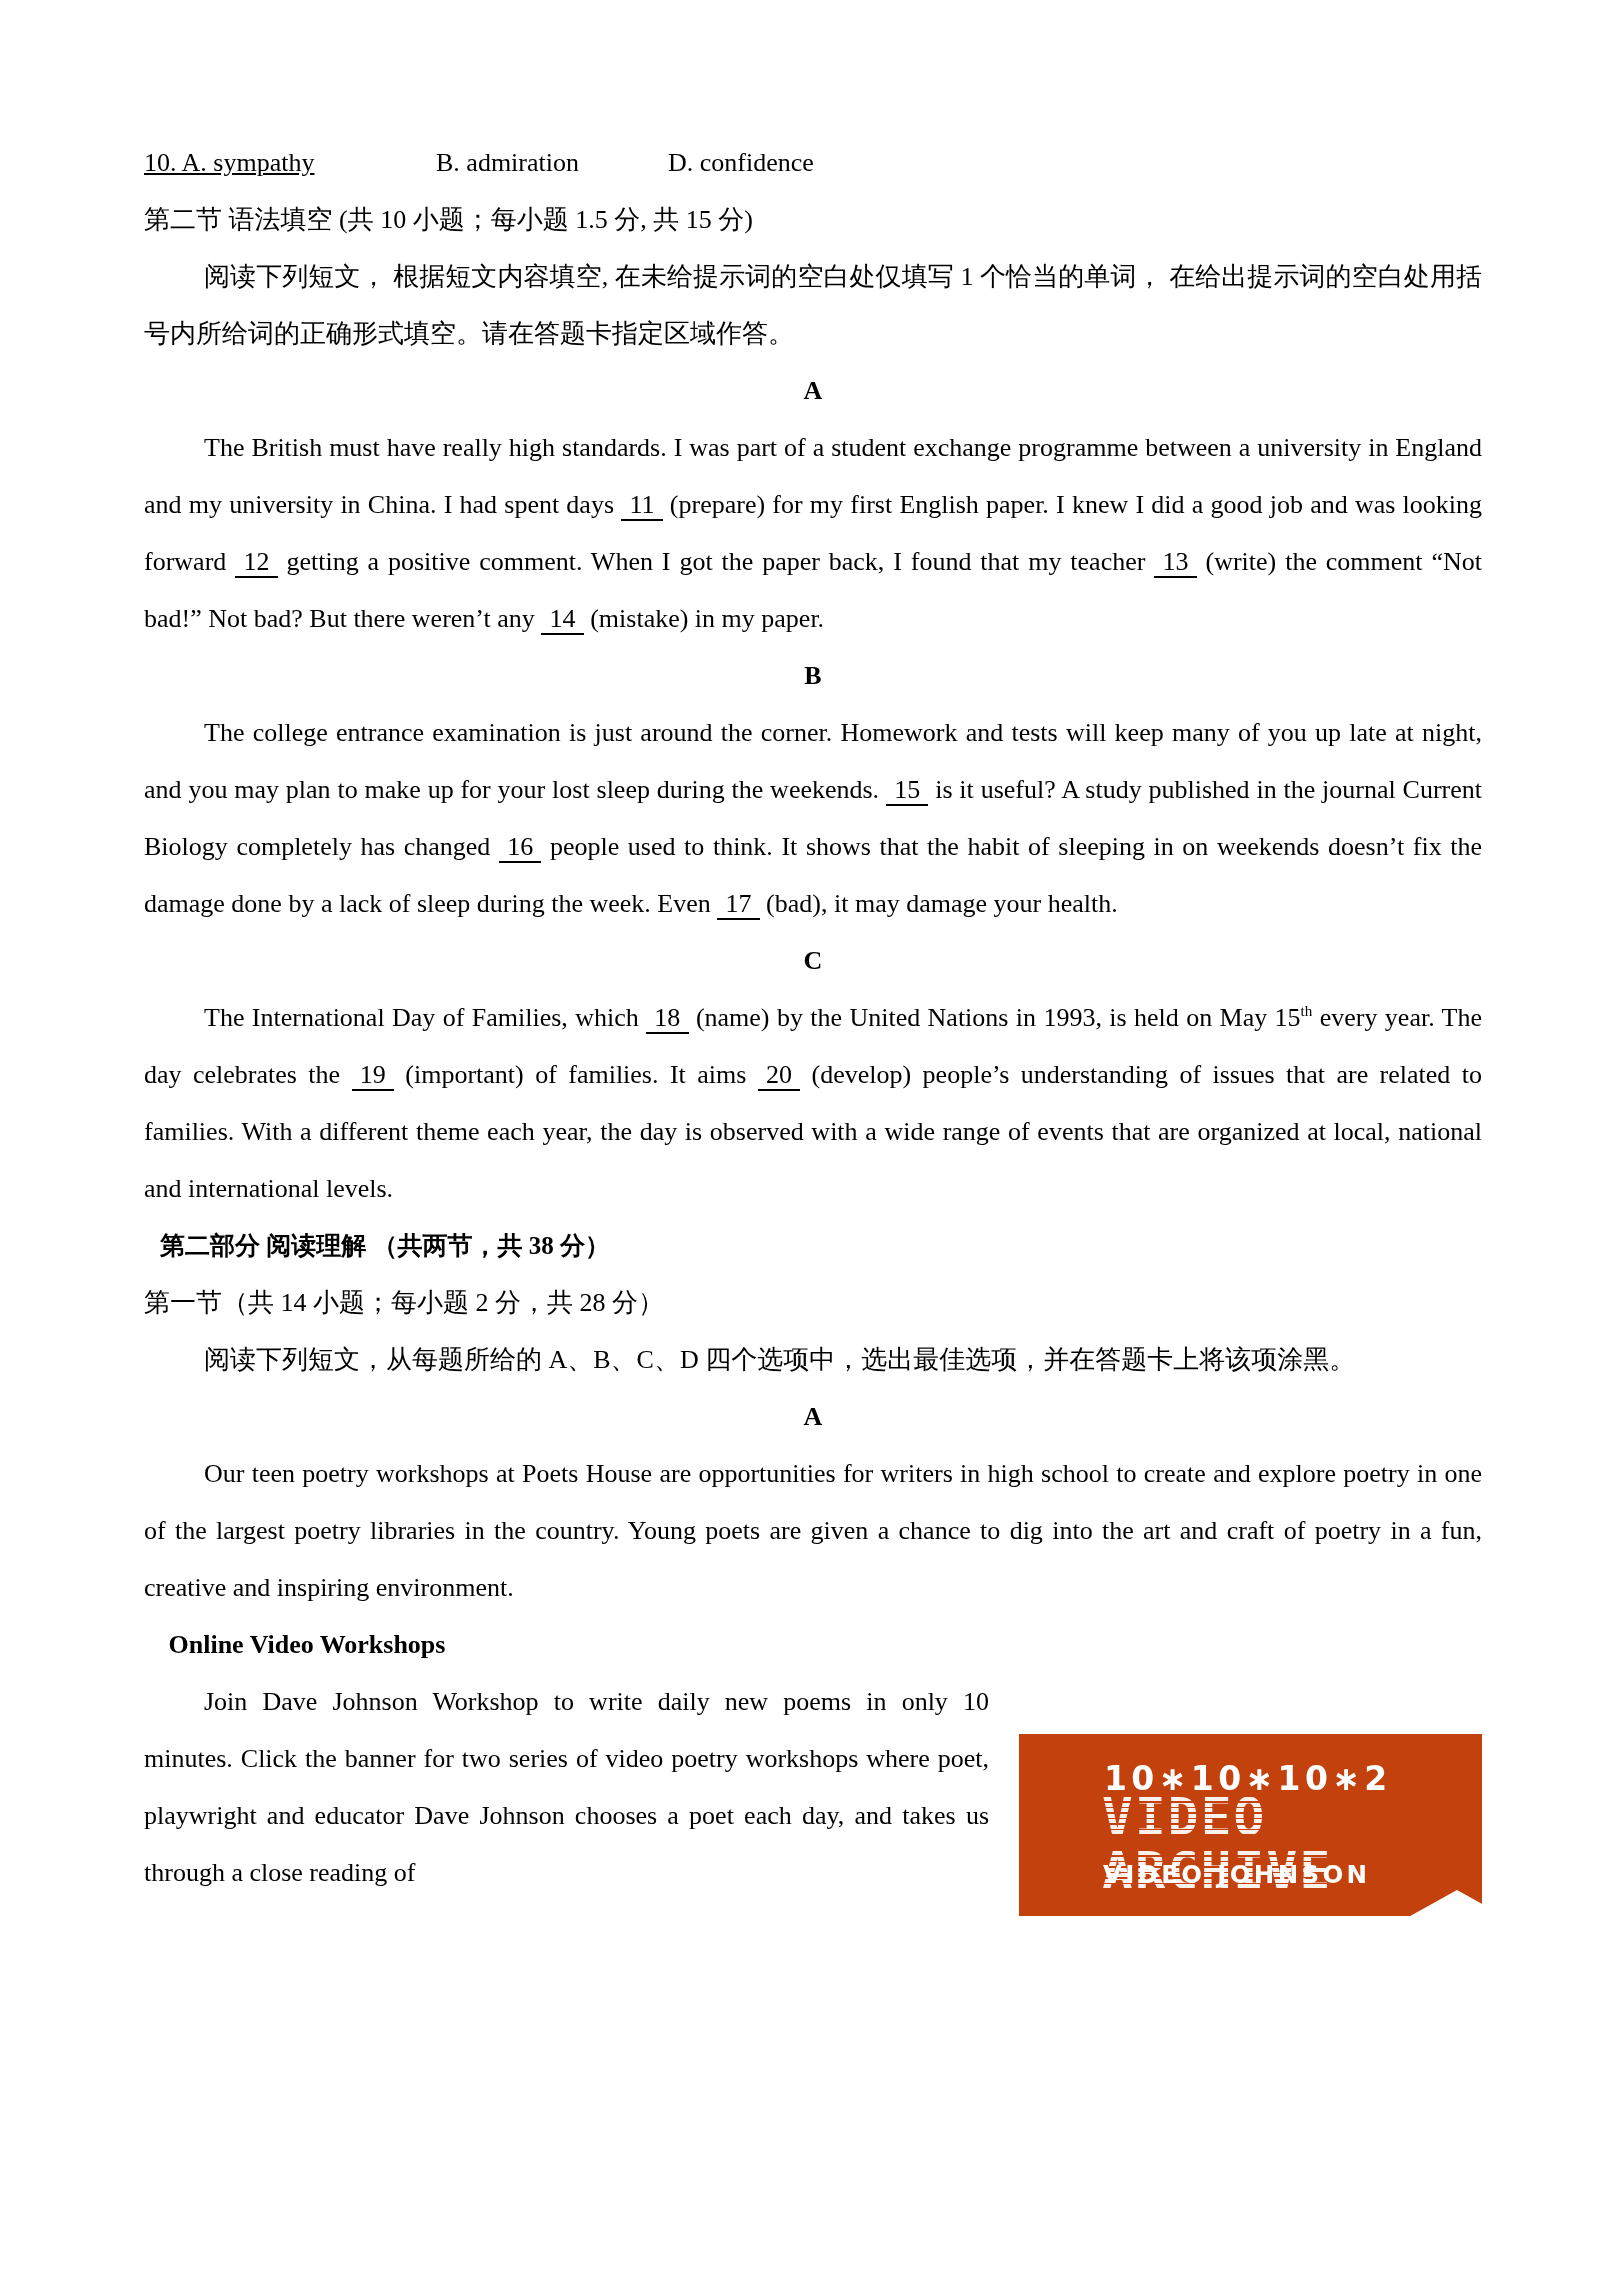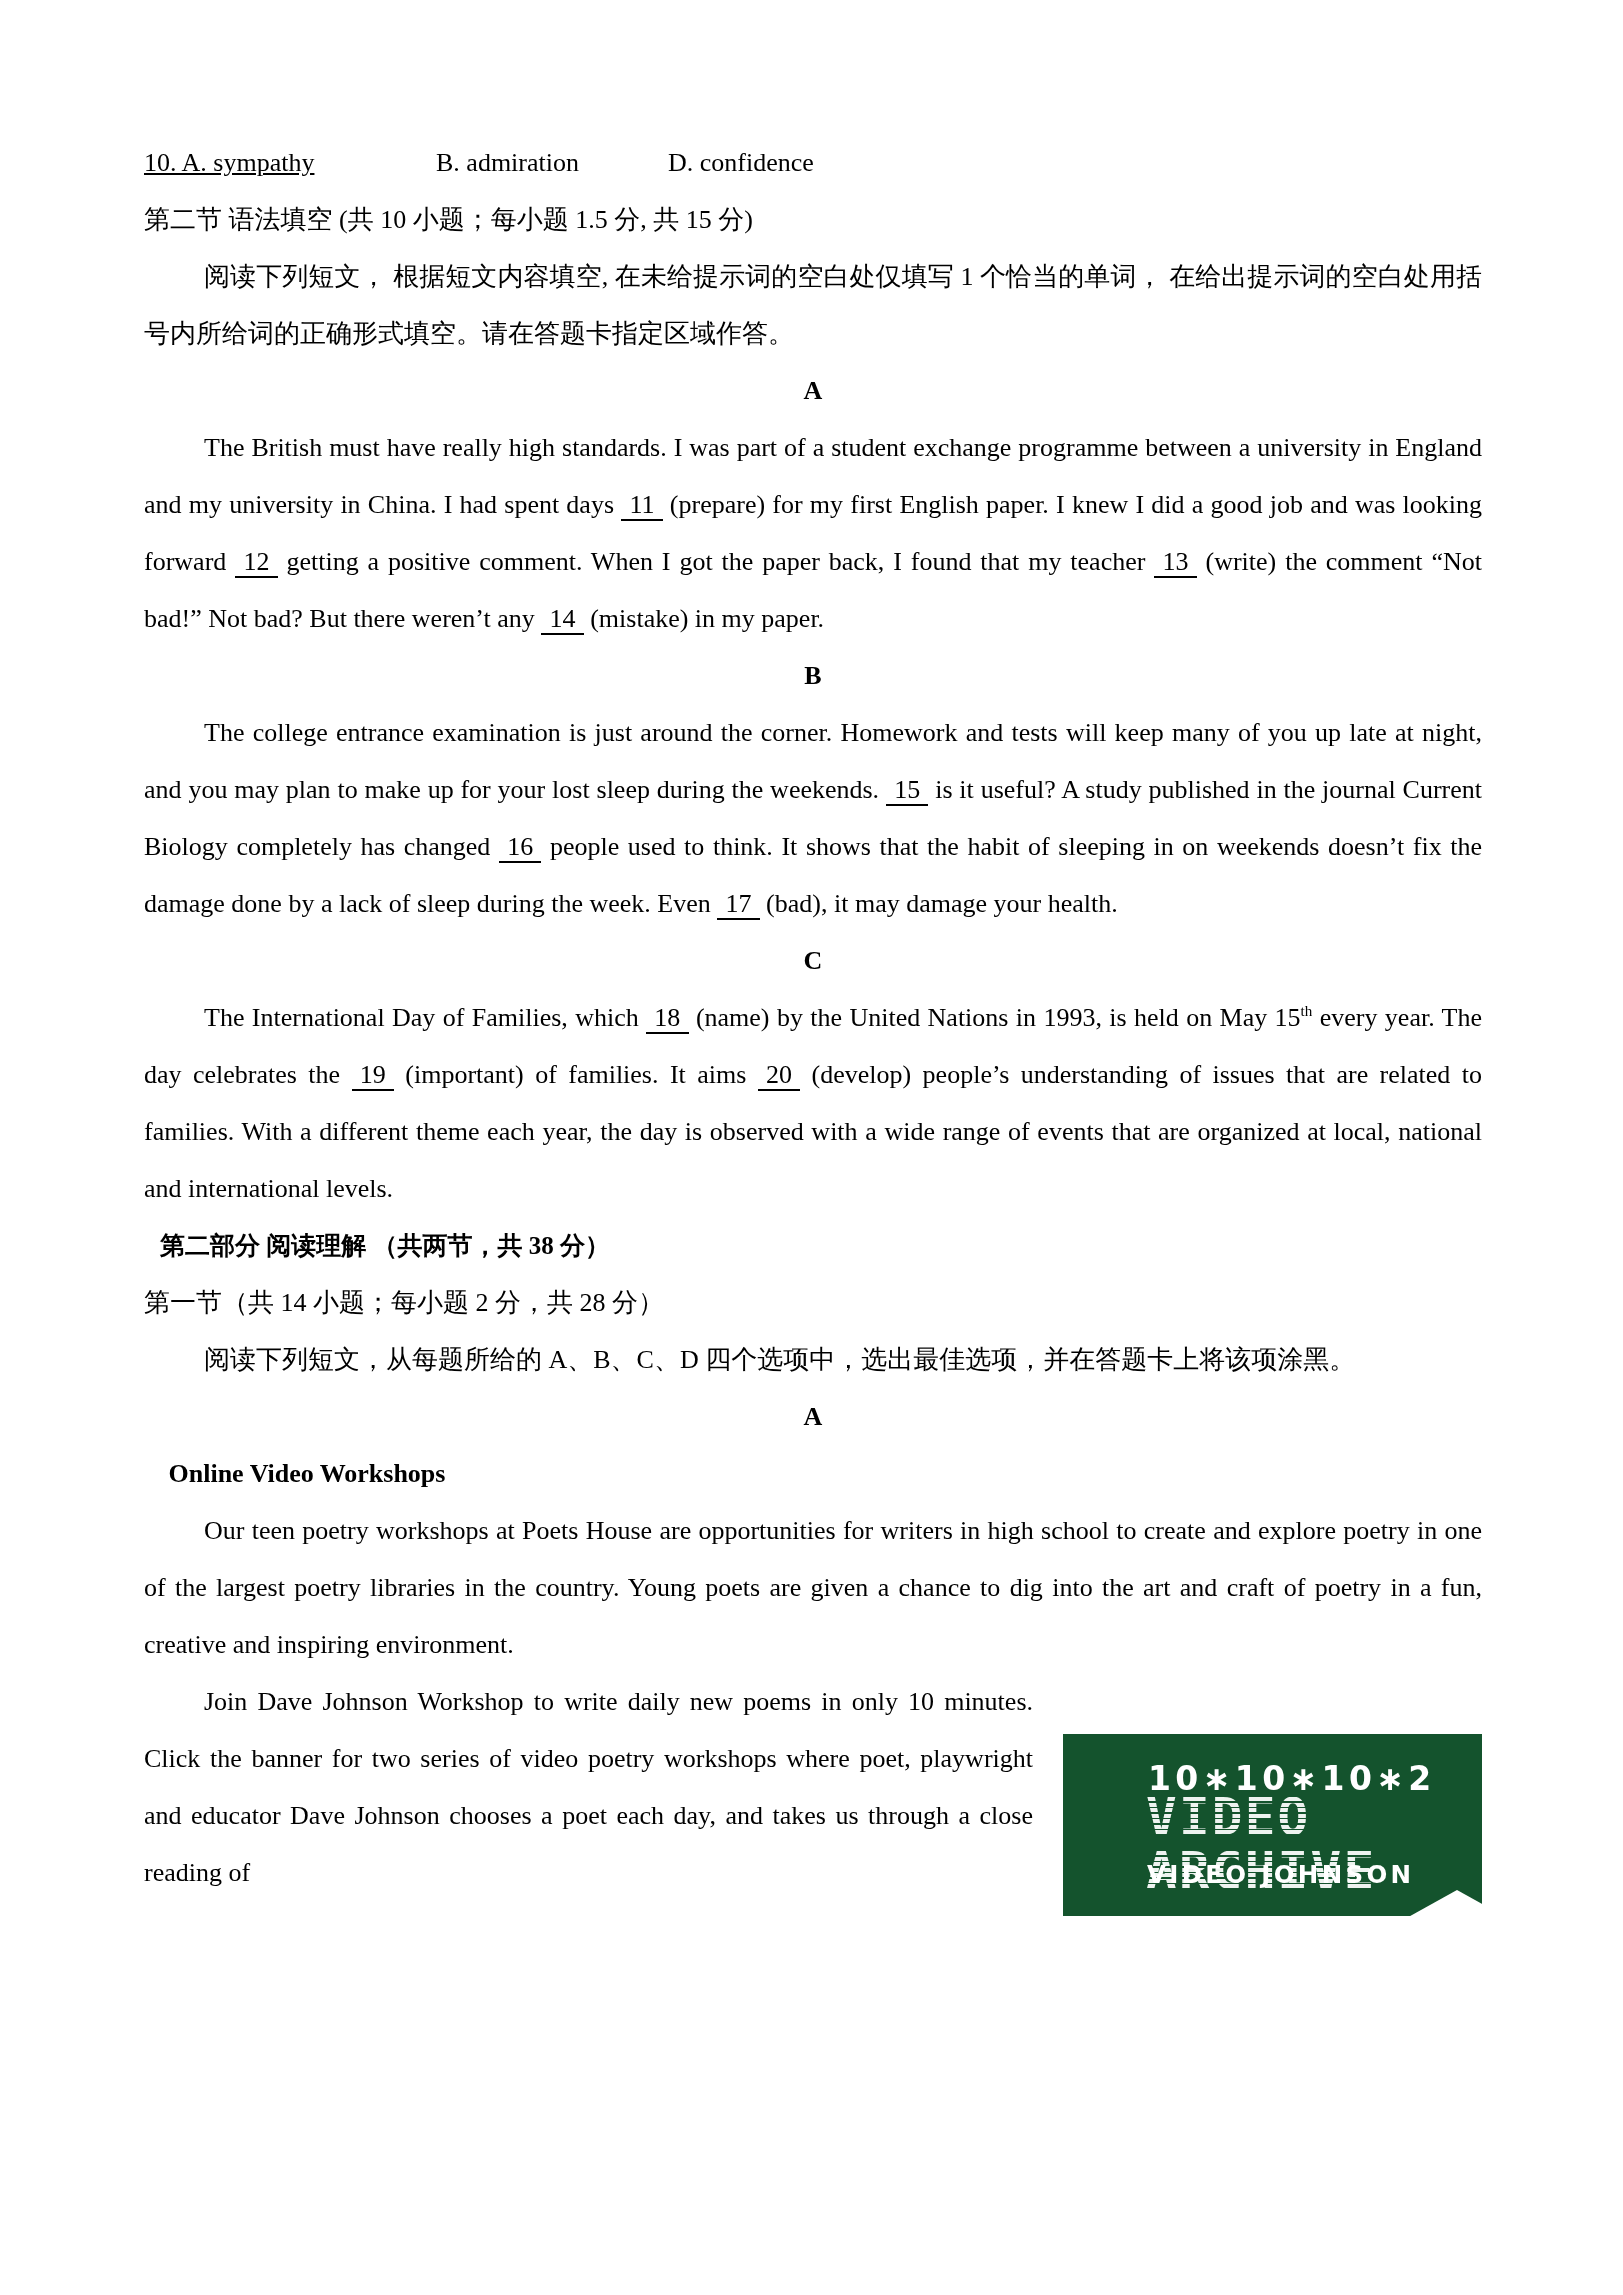--- a/index.html
+++ b/index.html
@@ -17,21 +17,21 @@
   .cn-indent{text-indent:60px;text-align:justify;}
   .para{text-indent:60px;text-align:justify;}
   .label{text-align:center;font-weight:bold;}
   .bold-cn{font-weight:bold;font-family:Liberation Serif, serif;font-size:25px;margin-left:16px;}
   .plain-cn{text-align:left;}
   .subhead{font-weight:bold;padding-left:24.5px;}
   .blank{border-bottom:2.2px solid #000;padding:0 8.2px;white-space:nowrap;margin-top:32px;}
   sup{font-size:0.58em;vertical-align:super;line-height:0;}
 
   
-  .banner{float:right;width:419px;height:182px;background:#14532d;position:relative;margin:61px 0 0 30px;}
+  .banner{float:right;width:463px;height:182px;background:#c2410c;position:relative;margin:61px 0 0 30px;}
   .b-num{position:absolute;left:25px;top:16.4px;color:#fff;
     font-family:"DejaVu Sans","Liberation Sans",sans-serif;font-weight:bold;font-size:33px;letter-spacing:4.4px;}
   .b-big{position:absolute;left:23px;color:rgba(255,255,255,0.93);
     font-family:"DejaVu Sans Mono","Liberation Mono",monospace;font-weight:bold;font-size:51px;line-height:1;letter-spacing:2.2px;
     -webkit-mask-image:repeating-linear-gradient(to bottom,#000 0 3.8px,transparent 3.8px 5.5px);
     mask-image:repeating-linear-gradient(to bottom,#000 0 3.8px,transparent 3.8px 5.5px);}
   .b-video{top:58px;}
   .b-archive{top:112px;}
   .b-byline{position:absolute;left:24px;bottom:13px;color:#fff;
     font-family:"DejaVu Sans","Liberation Sans",sans-serif;font-weight:bold;font-size:24.5px;letter-spacing:3.3px;}
@@ -62,23 +62,23 @@
   <div class="ln para">The college entrance examination is just around the corner. Homework and tests will keep many of you up late at night, and you may plan to make up for your lost sleep during the weekends. <span class="blank">15</span> is it useful? A study published in the journal Current Biology completely has changed <span class="blank">16</span> people used to think. It shows that the habit of sleeping in on weekends doesn’t fix the damage done by a lack of sleep during the week. Even <span class="blank">17</span> (bad), it may damage your health.</div>
 
   <div class="ln label">C</div>
   <div class="ln para">The International Day of Families, which <span class="blank">18</span> (name) by the United Nations in 1993, is held on May 15<sup>th</sup> every year. The day celebrates the <span class="blank">19</span> (important) of families. It aims <span class="blank">20</span> (develop) people’s understanding of issues that are related to families. With a different theme each year, the day is observed with a wide range of events that are organized at local, national and international levels.</div>
 
   <div class="ln bold-cn">第二部分 阅读理解 （共两节，共 38 分）</div>
   <div class="ln plain-cn">第一节（共 14 小题；每小题 2 分，共 28 分）</div>
   <div class="ln cn-indent">阅读下列短文，从每题所给的 A、B、C、D 四个选项中，选出最佳选项，并在答题卡上将该项涂黑。</div>
 
   <div class="ln label">A</div>
+  <div class="ln para">Our teen poetry workshops at Poets House are opportunities for writers in high school to create and explore poetry in one of the largest poetry libraries in the country. Young poets are given a chance to dig into the art and craft of poetry in a fun, creative and inspiring environment.</div>
+
   <div class="ln subhead">Online Video Workshops</div>
-
-  <div class="ln para">Our teen poetry workshops at Poets House are opportunities for writers in high school to create and explore poetry in one of the largest poetry libraries in the country. Young poets are given a chance to dig into the art and craft of poetry in a fun, creative and inspiring environment.</div>
 
   <div class="ln para">
     <span class="banner">
       <span class="b-num">10∗10∗10∗2</span>
       <span class="b-big b-video">VIDEO</span>
       <span class="b-big b-archive">ARCHIVE</span>
       <span class="b-byline">VIDEO JOHNSON</span>
       <span class="house">
         <span class="roof"></span>
         <span class="walls"></span>

